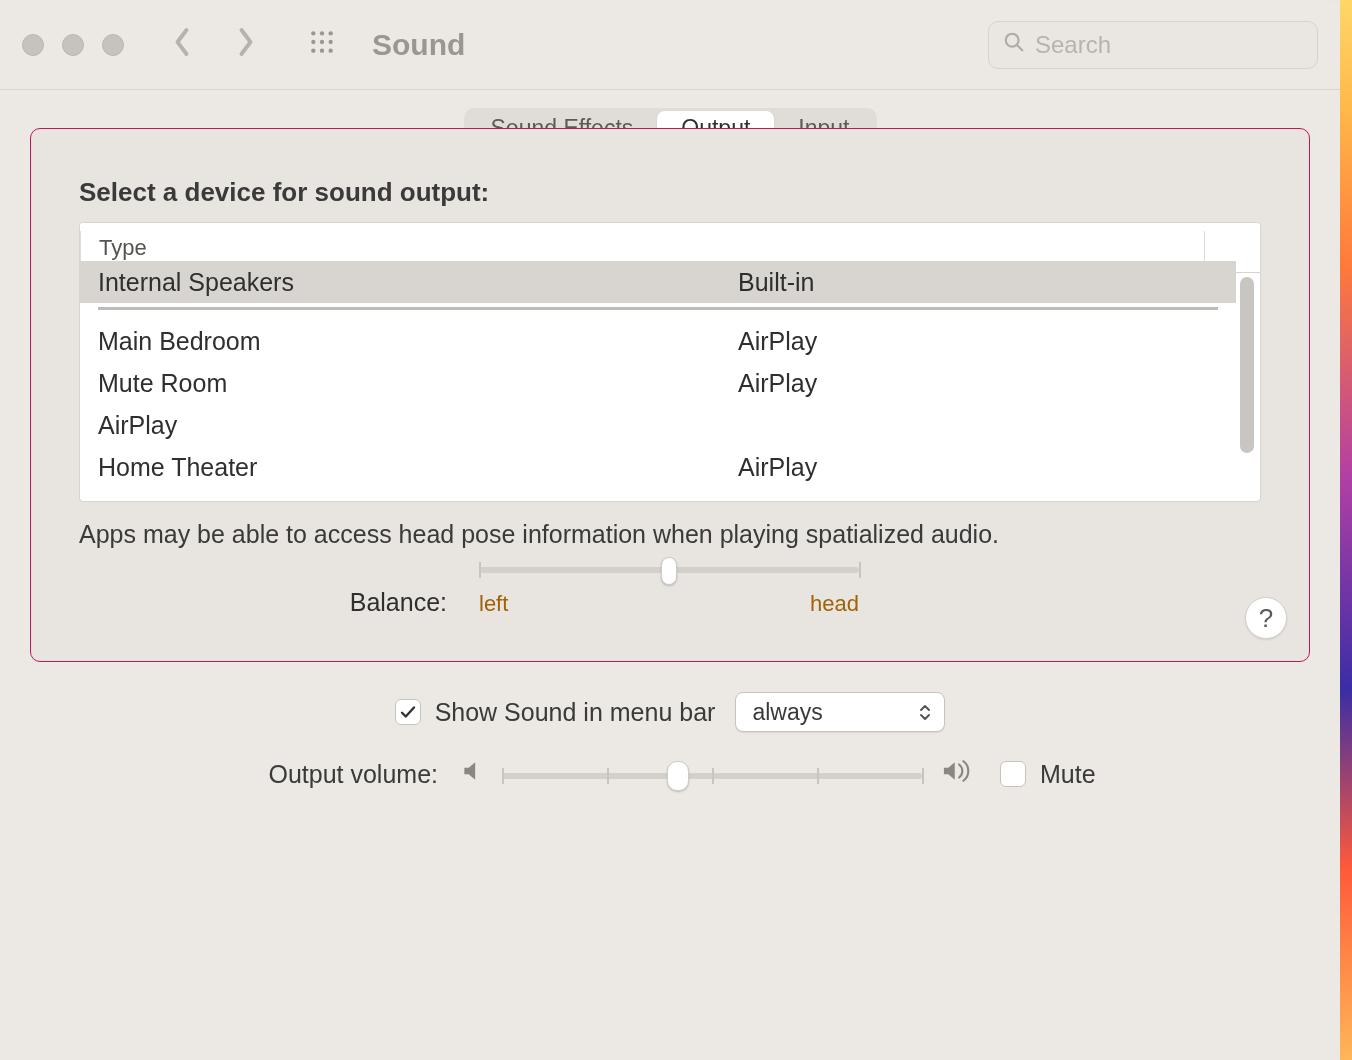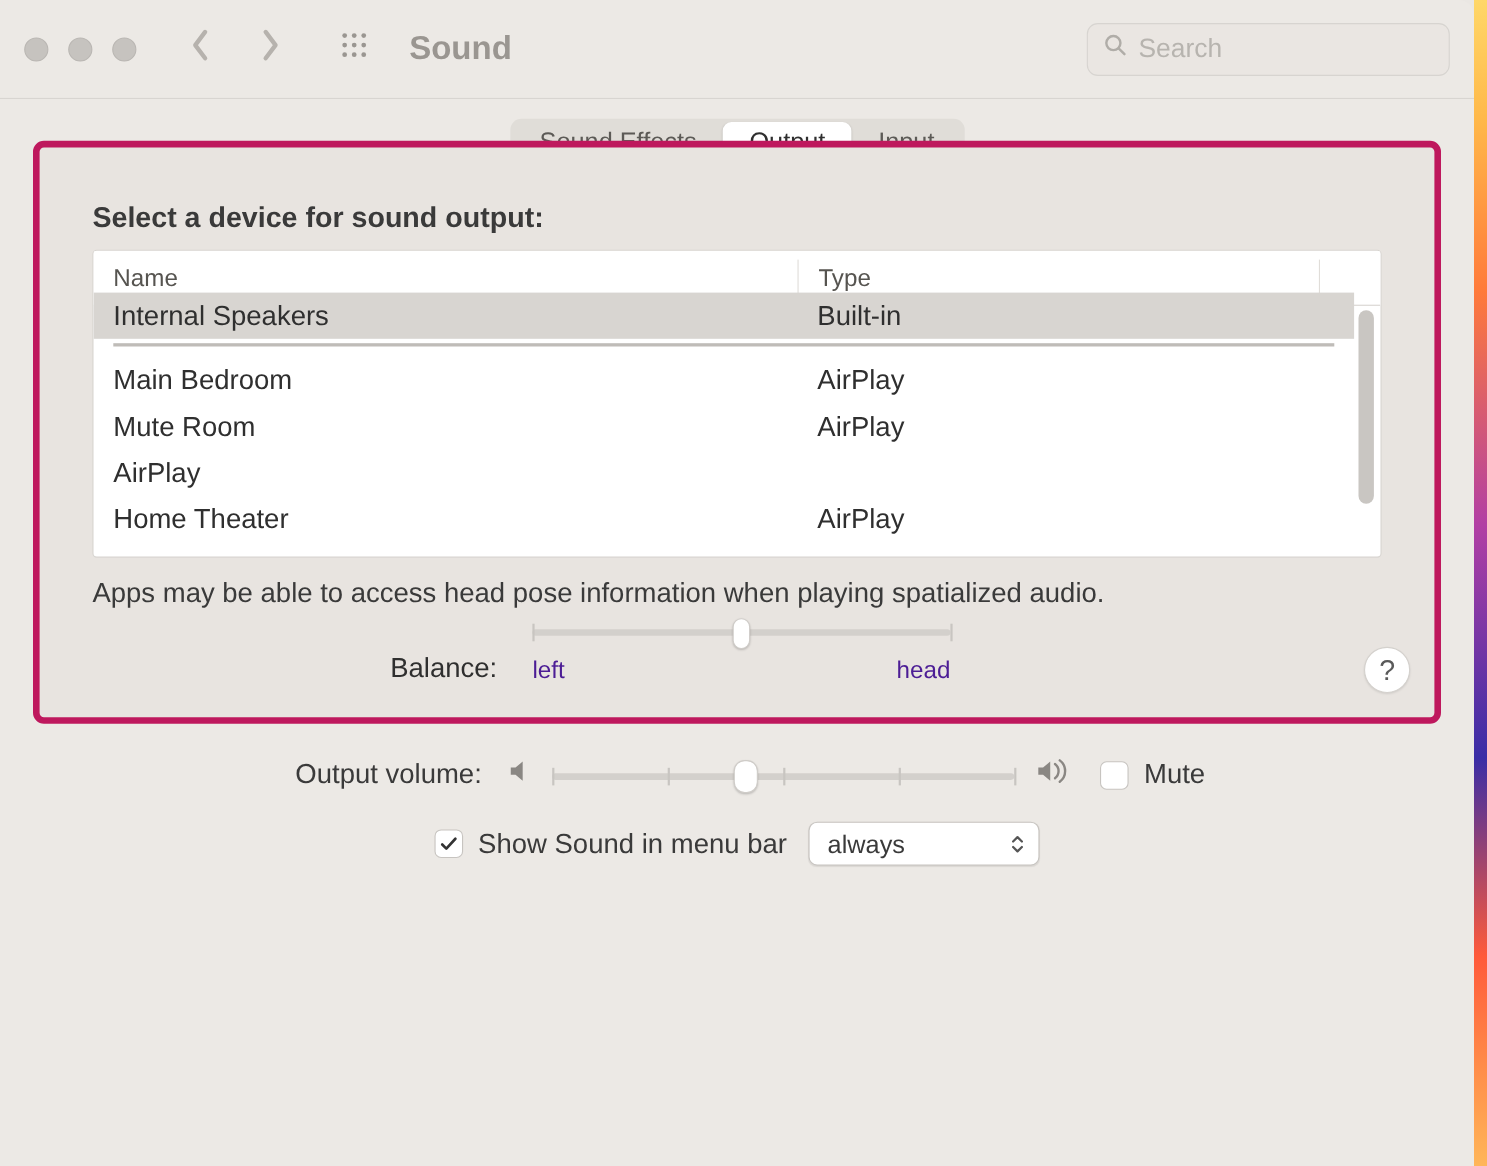--- a/index.html
+++ b/index.html
@@ -103,24 +103,24 @@
   }
   .tab.active {
     background: #fff;
     color: #2f2f2f;
     box-shadow: 0 1px 2px rgba(0,0,0,.12);
   }
 
   
   .panel {
     margin: -20px 30px 0 30px;
-    border: 6px solid #be185d;
+    border: 1px solid #be185d;
     border-radius: 10px;
     background: #e8e4e0;
-    padding: 48px 0 30px 0;
+    padding: 48px 0 44px 0;
     position: relative;
   }
 
   .section-title {
     font-weight: 700;
     font-size: 26px;
     color: #3a3a3a;
     padding: 0 48px 14px 48px;
   }
 
@@ -211,21 +211,21 @@
     top: -10px;
     width: 16px; height: 28px;
     margin-left: -8px;
     border-radius: 8px;
     background: #fff;
     border: 1px solid #cfccc8;
     box-shadow: 0 1px 2px rgba(0,0,0,.2);
   }
   .bal-labels {
     display: flex; justify-content: space-between;
-    font-size: 22px; color: #4c1d95;
+    font-size: 22px; color: #a16207;
     margin-top: 18px;
   }
 
   .help {
     position: absolute;
     right: 22px; bottom: 22px;
     width: 42px; height: 42px;
     border-radius: 50%;
     background: #fff;
     border: 1px solid #d4d1cd;
@@ -368,21 +368,20 @@
       <div class="tab active">Output</div>
       <div class="tab">Input</div>
     </div>
   </div>
 
   <div class="panel">
     <div class="section-title">Select a device for sound output:</div>
 
     <div class="device-table">
       <div class="dt-head">
-        <div class="col-name">Name</div>
         <div class="col-type">Type</div>
         <div class="col-spacer"></div>
       </div>
       <div class="dt-body">
         <div class="dt-row selected">
           <div class="c1">Internal Speakers</div>
           <div class="c2">Built-in</div>
         </div>
         <div class="dt-sep"></div>
         <div class="dt-row">
@@ -420,64 +419,64 @@
         </div>
       </div>
     </div>
 
     <div class="help">
       <span>?</span>
     </div>
   </div>
 
   <div class="footer">
-    <div class="frow volrow">
-      <div class="flabel">Output volume:</div>
-      <span class="vol-icon">
-        <svg viewBox="0 0 24 24" width="26" height="26" fill="currentColor">
-            <path d="M4 9v6h4l6 5V4l-6 5H4z"></path>
-          </svg>
-      </span>
-      <div class="vol-slider">
-        <div class="vol-track">
-          <div class="vtick" style="left:0%"></div>
-          <div class="vtick" style="left:25%"></div>
-          <div class="vtick" style="left:50%"></div>
-          <div class="vtick" style="left:75%"></div>
-          <div class="vtick" style="left:100%"></div>
-          <div class="vol-thumb" style="left:42%"></div>
-        </div>
-      </div>
-      <span class="vol-icon">
-        <svg viewBox="0 0 30 24" width="40" height="26" fill="currentColor">
-          <path d="M2 9v6h4l6 5V4l-6 5H2z"></path>
-          <path d="M16 6c2 1.5 3 3.5 3 6s-1 4.5-3 6" fill="none" stroke="currentColor" stroke-width="2" stroke-linecap="round"></path>
-          <path d="M20 3c3 2.2 4.5 5.3 4.5 9s-1.5 6.8-4.5 9" fill="none" stroke="currentColor" stroke-width="2" stroke-linecap="round"></path>
-        </svg>
-      </span>
-      <div class="mute-box">
-        <span class="checkbox"></span>
-        <span>Mute</span>
-      </div>
-    </div>
-
     <div class="frow menubar-row">
       <span class="checkbox">
         <svg viewBox="0 0 24 24" fill="none" stroke="#333" stroke-width="3.2" stroke-linecap="round" stroke-linejoin="round">
             <polyline points="4,13 9,18 20,6"></polyline>
           </svg>
       </span>
       <span>Show Sound in menu bar</span>
       <div class="select">
         <span>always</span>
         <span class="chev">
           <svg viewBox="0 0 12 8">
               <polyline points="2,6 6,2 10,6" fill="none" stroke="currentColor" stroke-width="2" stroke-linecap="round" stroke-linejoin="round"></polyline>
             </svg>
           <svg viewBox="0 0 12 8">
               <polyline points="2,2 6,6 10,2" fill="none" stroke="currentColor" stroke-width="2" stroke-linecap="round" stroke-linejoin="round"></polyline>
             </svg>
         </span>
       </div>
     </div>
+
+    <div class="frow volrow">
+      <div class="flabel">Output volume:</div>
+      <span class="vol-icon">
+        <svg viewBox="0 0 24 24" width="26" height="26" fill="currentColor">
+            <path d="M4 9v6h4l6 5V4l-6 5H4z"></path>
+          </svg>
+      </span>
+      <div class="vol-slider">
+        <div class="vol-track">
+          <div class="vtick" style="left:0%"></div>
+          <div class="vtick" style="left:25%"></div>
+          <div class="vtick" style="left:50%"></div>
+          <div class="vtick" style="left:75%"></div>
+          <div class="vtick" style="left:100%"></div>
+          <div class="vol-thumb" style="left:42%"></div>
+        </div>
+      </div>
+      <span class="vol-icon">
+        <svg viewBox="0 0 30 24" width="40" height="26" fill="currentColor">
+          <path d="M2 9v6h4l6 5V4l-6 5H2z"></path>
+          <path d="M16 6c2 1.5 3 3.5 3 6s-1 4.5-3 6" fill="none" stroke="currentColor" stroke-width="2" stroke-linecap="round"></path>
+          <path d="M20 3c3 2.2 4.5 5.3 4.5 9s-1.5 6.8-4.5 9" fill="none" stroke="currentColor" stroke-width="2" stroke-linecap="round"></path>
+        </svg>
+      </span>
+      <div class="mute-box">
+        <span class="checkbox"></span>
+        <span>Mute</span>
+      </div>
+    </div>
   </div>
 
 </div>
 
 </body></html>

